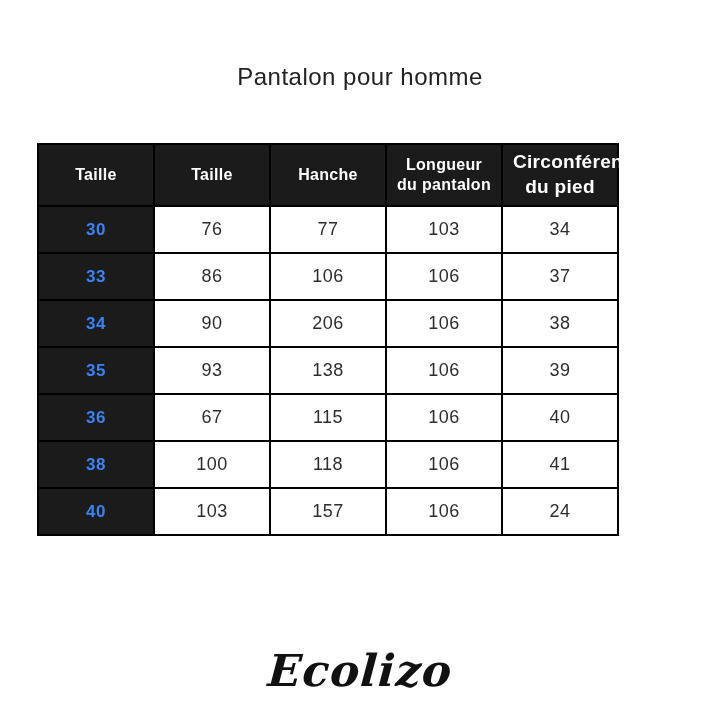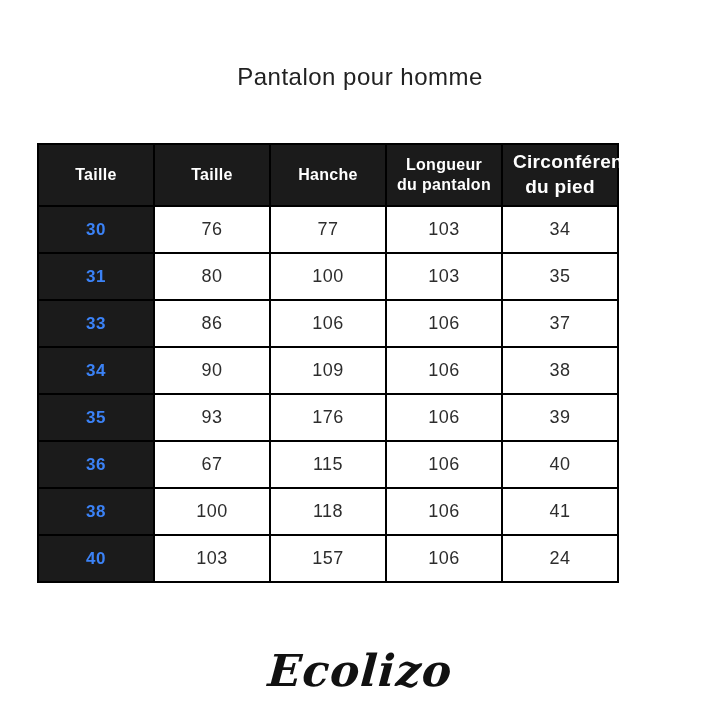--- a/index.html
+++ b/index.html
@@ -127,44 +127,37 @@
     </thead>
     <tbody>
       <tr>
         <th>30</th>
         <td>76</td>
         <td>77</td>
         <td>103</td>
         <td>34</td>
       </tr>
       <tr>
-        <th>31</th>
-        <td>80</td>
-        <td>100</td>
-        <td>103</td>
-        <td>35</td>
-      </tr>
-      <tr>
         <th>33</th>
         <td>86</td>
         <td>106</td>
         <td>106</td>
         <td>37</td>
       </tr>
       <tr>
         <th>34</th>
         <td>90</td>
-        <td>109</td>
+        <td>206</td>
         <td>106</td>
         <td>38</td>
       </tr>
       <tr>
         <th>35</th>
         <td>93</td>
-        <td>176</td>
+        <td>138</td>
         <td>106</td>
         <td>39</td>
       </tr>
       <tr>
         <th>36</th>
         <td>67</td>
         <td>115</td>
         <td>106</td>
         <td>40</td>
       </tr>

